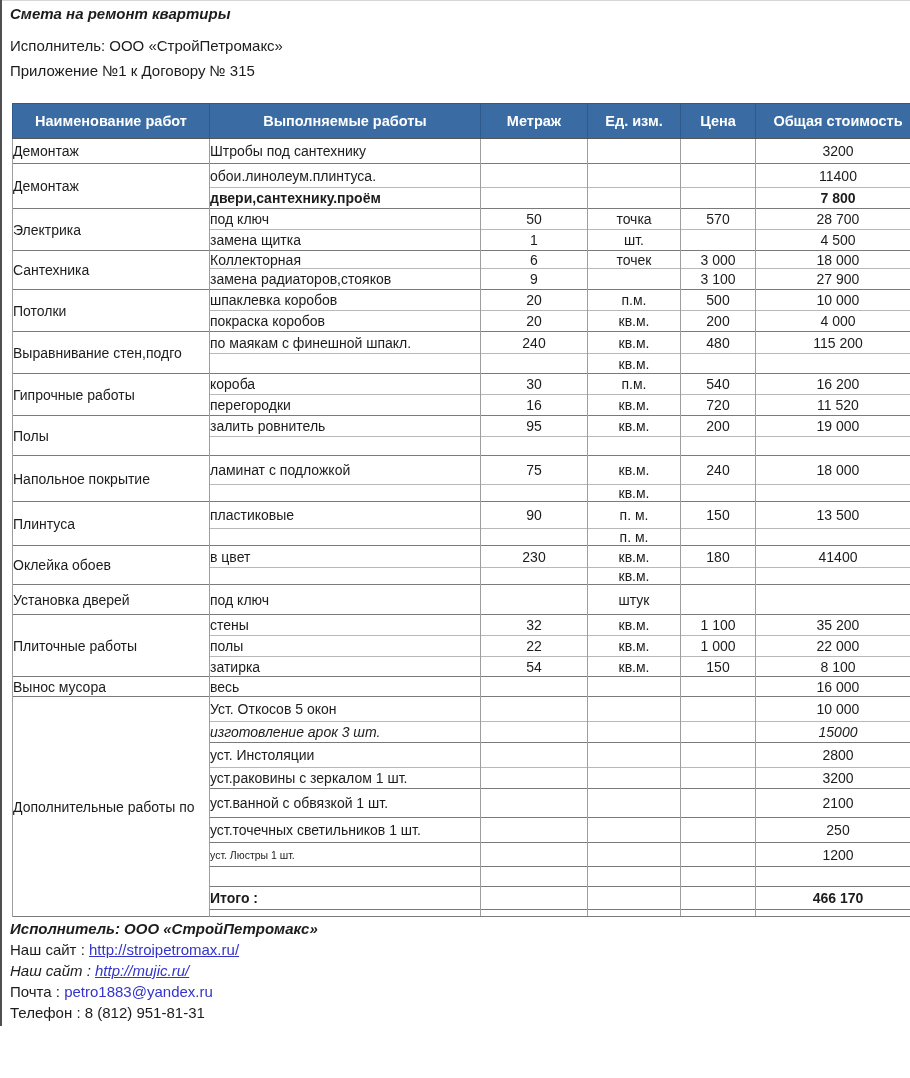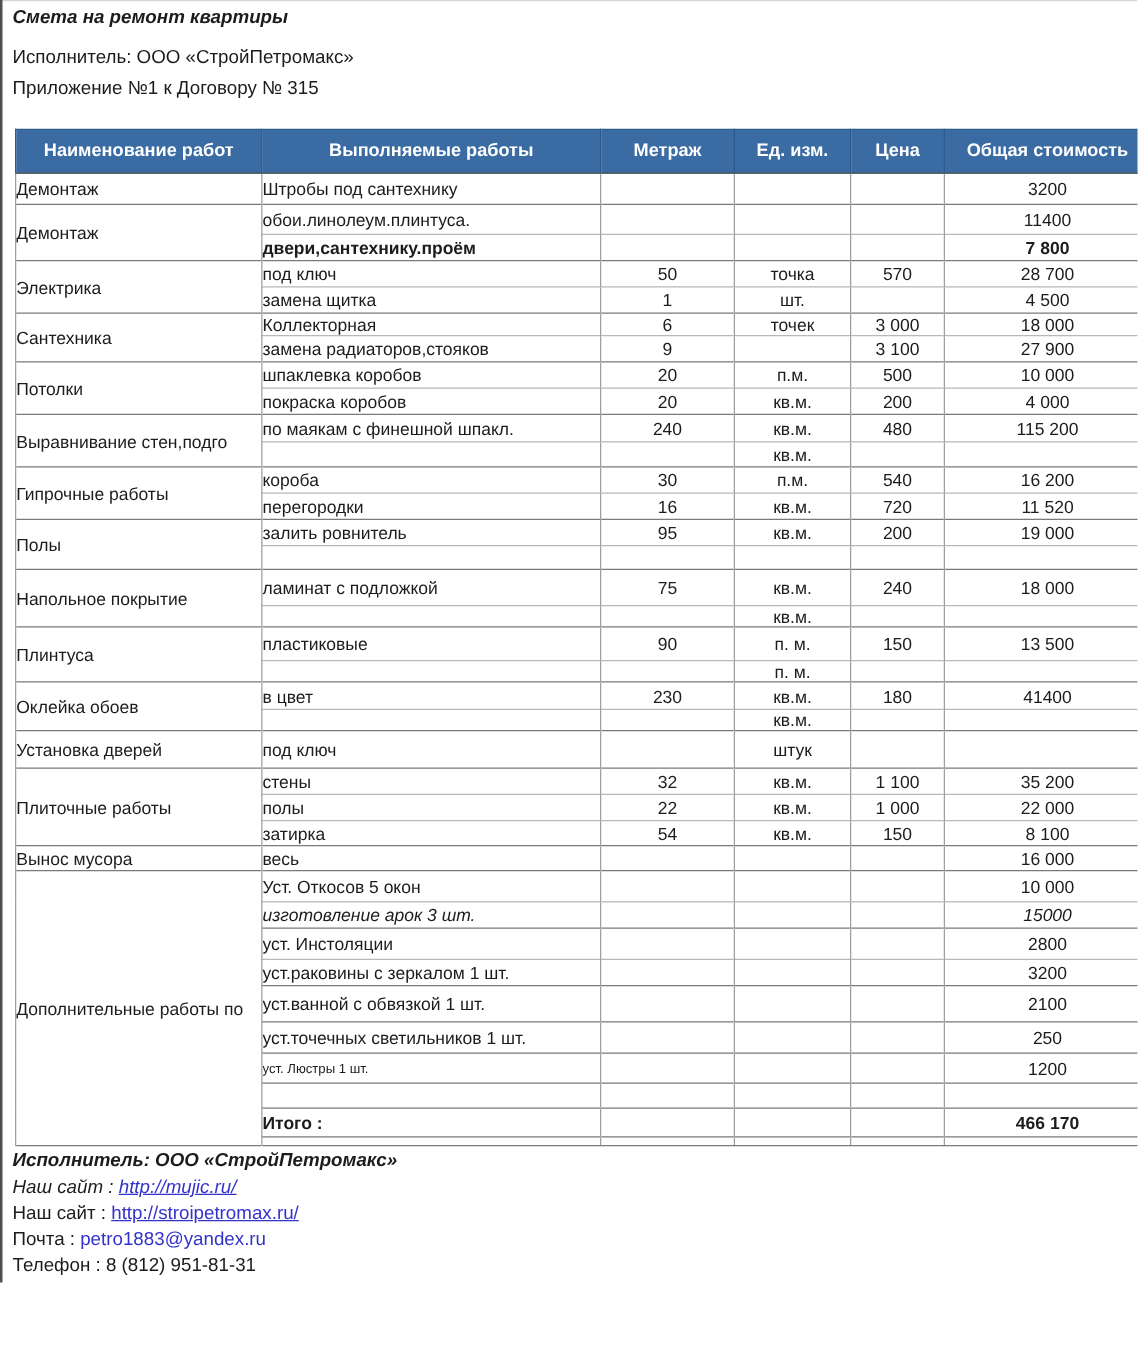--- a/index.html
+++ b/index.html
@@ -343,17 +343,17 @@
         <td class="c-qty"></td>
         <td class="c-unit"></td>
         <td class="c-price"></td>
         <td class="c-total"></td>
       </tr>
     </tbody>
 </table>
 
 <div class="footer" id="footer">
     <div class="line"><span class="it bd">Исполнитель: ООО «СтройПетромакс»</span></div>
+    <div class="line"><span>Наш сайт : </span><a class="ul">http://stroipetromax.ru/</a></div>
     <div class="line"><span class="it">Наш сайт : </span><a class="ul it">http://mujic.ru/</a></div>
-    <div class="line"><span>Наш сайт : </span><a class="ul">http://stroipetromax.ru/</a></div>
     <div class="line"><span>Почта : </span><a>petro1883@yandex.ru</a></div>
     <div class="line"><span>Телефон : 8 (812) 951-81-31</span></div>
   </div>
 
 </body></html>

